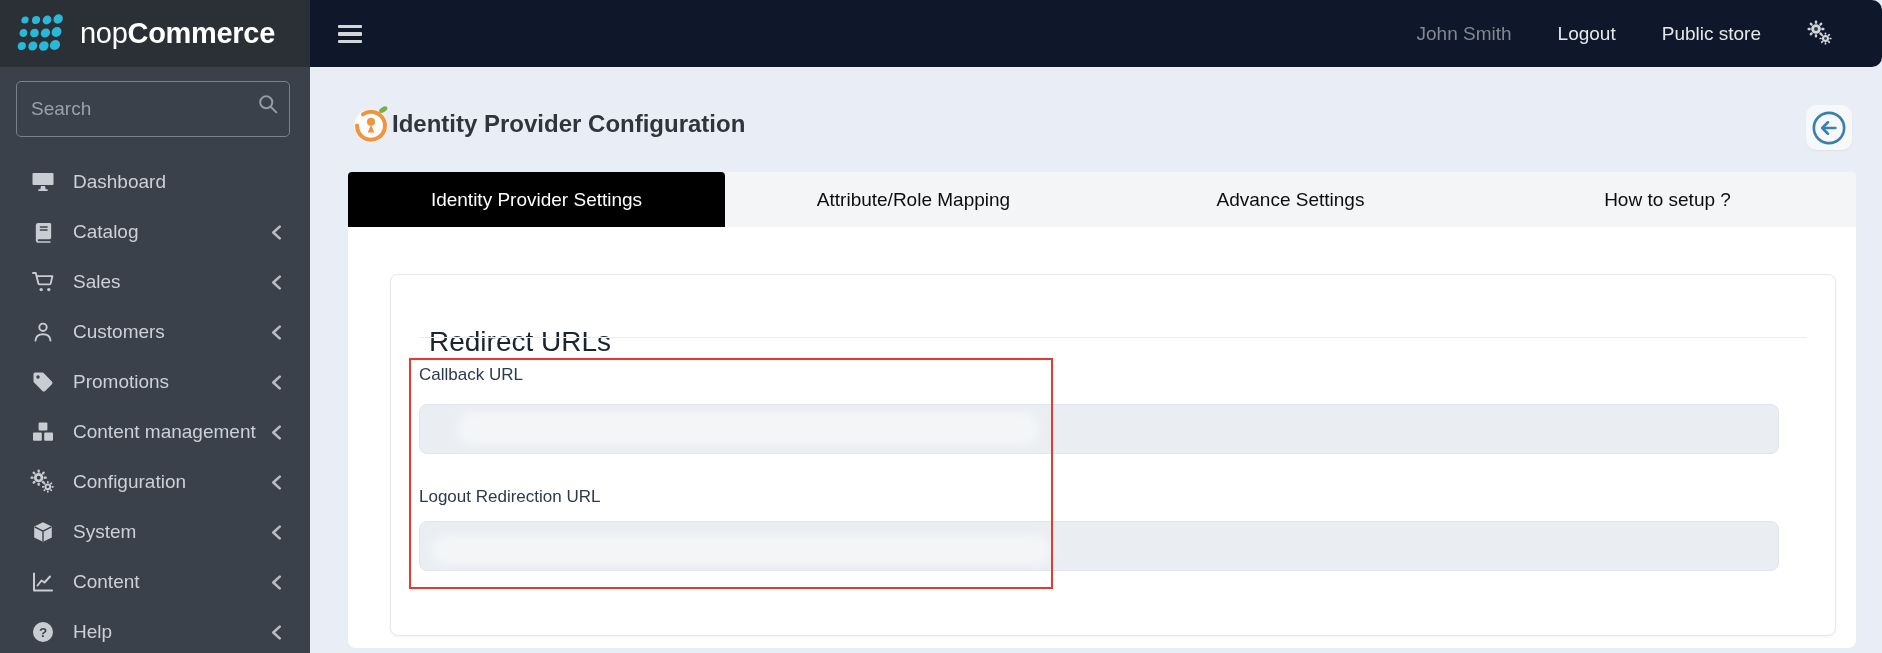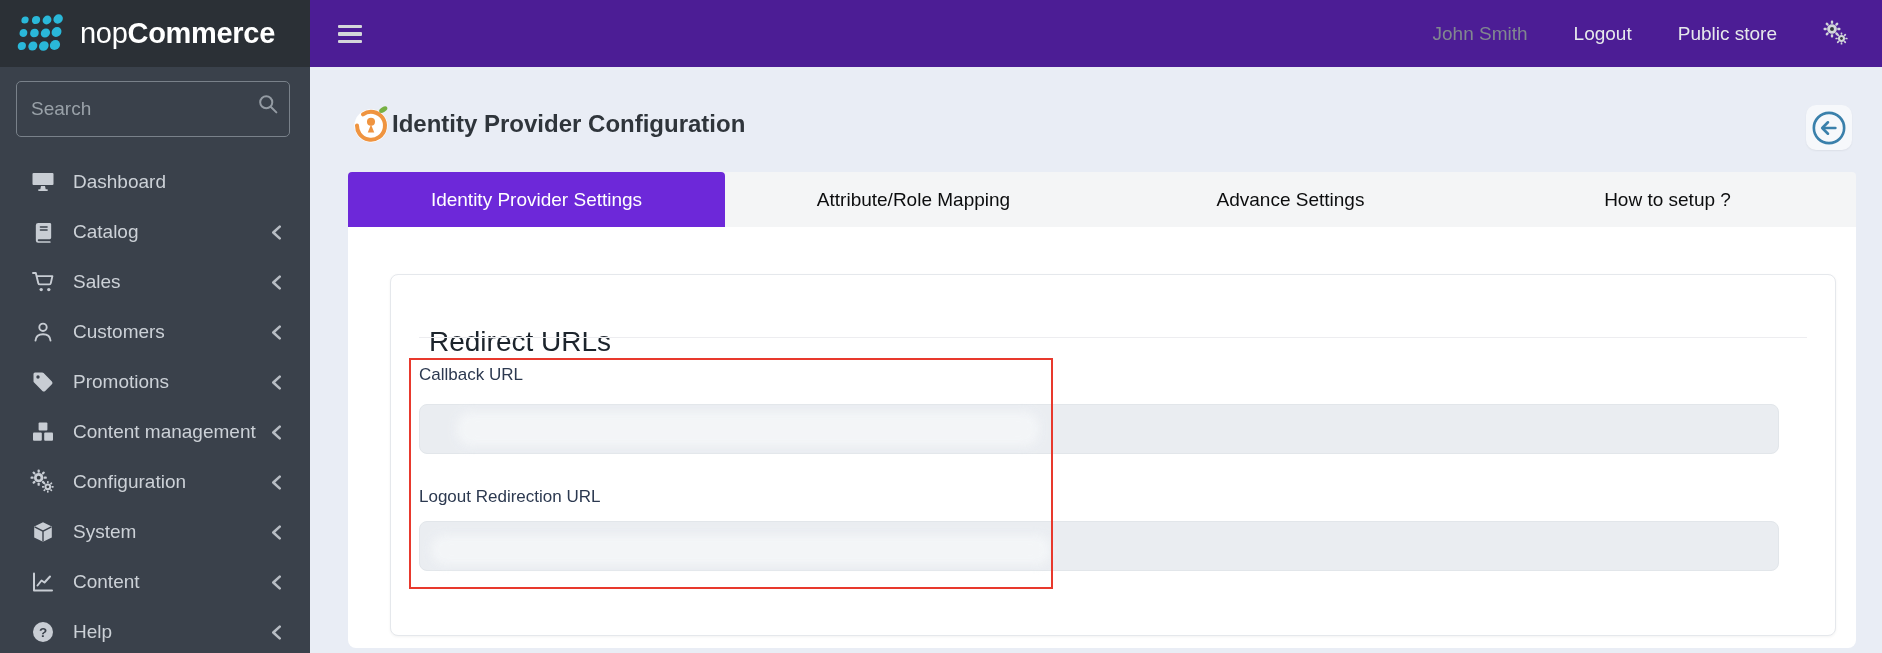--- a/index.html
+++ b/index.html
@@ -1,29 +1,29 @@
 <!DOCTYPE html>
 <html><head>
 <meta charset="utf-8">
 <style>
   * { margin:0; padding:0; box-sizing:border-box; }
   body { background:#d8dbe2; font-family:"Liberation Sans", sans-serif; }
   .screen { position:relative; width:1882px; height:653px; overflow:hidden; background:#e9edf5; }
 
   
-  .topbar { position:absolute; left:0; top:0; width:100%; height:67px; background:#4c1d95; z-index:20; }
+  .topbar { position:absolute; left:0; top:0; width:100%; height:67px; background:#0f172a; z-index:20;border-radius:10px; }
   .brand { position:absolute; left:0; top:0; width:310px; height:67px; background:#2b3036;
            display:flex; align-items:center; padding-left:16px; }
   .brand-text { color:#fff; font-size:29px; margin-left:12px; letter-spacing:-0.3px; }
   .brand-text b { font-weight:700; }
   .hamburger { position:absolute; left:338px; top:17px; width:34px; height:34px; display:flex;
                flex-direction:column; justify-content:center; gap:4px; cursor:pointer; }
   .hamburger i { display:block; width:24px; height:3.5px; background:#d4d7da; border-radius:1px; }
   .topbar-right { position:absolute; right:0; top:0; height:67px; display:flex; align-items:center;
-                  gap:46px; padding-right:32px; }
+                  gap:46px; padding-right:48px; }
   .tb-user { color:#81888f; font-size:19px; cursor:pointer; }
   .tb-link { color:#e6e9eb; font-size:19px; cursor:pointer; }
   .tb-gears { display:flex; align-items:center; cursor:pointer; }
 
   
   .sidebar { position:absolute; left:0; top:67px; width:310px; height:586px; background:#3a414b; z-index:10; }
   .search-wrap { position:relative; margin:14px 18px 12px 16px; }
   .search-input { width:274px; height:56px; background:transparent; border:1px solid #79818a;
                   border-radius:5px; color:#cfd4da; font-size:19px; padding:0 44px 0 14px;
                   font-family:"Liberation Sans", sans-serif; }
@@ -40,21 +40,21 @@
   .page-header { position:absolute; left:40px; top:36px; display:flex; align-items:center; }
   .page-title { font-size:24px; font-weight:700; color:#2f353b; }
   .back-btn { position:absolute; right:30px; top:38px; width:46px; height:45px; background:#f6f8fb;
               border:none; border-radius:10px; display:flex; align-items:center; justify-content:center;
               cursor:pointer; box-shadow:0 1px 2px rgba(0,0,0,.06); }
 
   .tabstrip { position:absolute; left:38px; top:105px; width:1508px; height:55px; background:#f4f5f6;
               display:grid; grid-template-columns:repeat(4,1fr); border-radius:4px 4px 0 0; }
   .tab { display:flex; align-items:center; justify-content:center; font-size:19px; font-weight:400;
          color:#0c0d0e; cursor:pointer; }
-  .tab.active { background:#6d28d9; color:#fff; font-weight:400; border-radius:4px 4px 0 0; }
+  .tab.active { background:#000000; color:#fff; font-weight:400; border-radius:4px 4px 0 0; }
 
   .panel { position:absolute; left:38px; top:160px; width:1508px; height:421px; background:#fff;
            border-radius:0 0 8px 8px; }
   .card { position:absolute; left:42px; top:47px; width:1446px; height:362px; background:#fff;
           border:1px solid #e5e8ec; border-radius:8px; box-shadow:0 1px 3px rgba(0,0,0,.05); }
   .card-heading { position:absolute; left:38px; top:22px; font-size:28px; font-weight:400; color:#1c242c;margin-top:29px; }
   .card-divider { position:absolute; left:28px; right:28px; top:62px; border-top:1px solid #ededf0; }
   .field-label { position:absolute; left:28px; font-size:17px; font-weight:400; color:#2c3950; }
   .field-label.l1 { top:90px; }
   .field-label.l2 { top:212px; }

